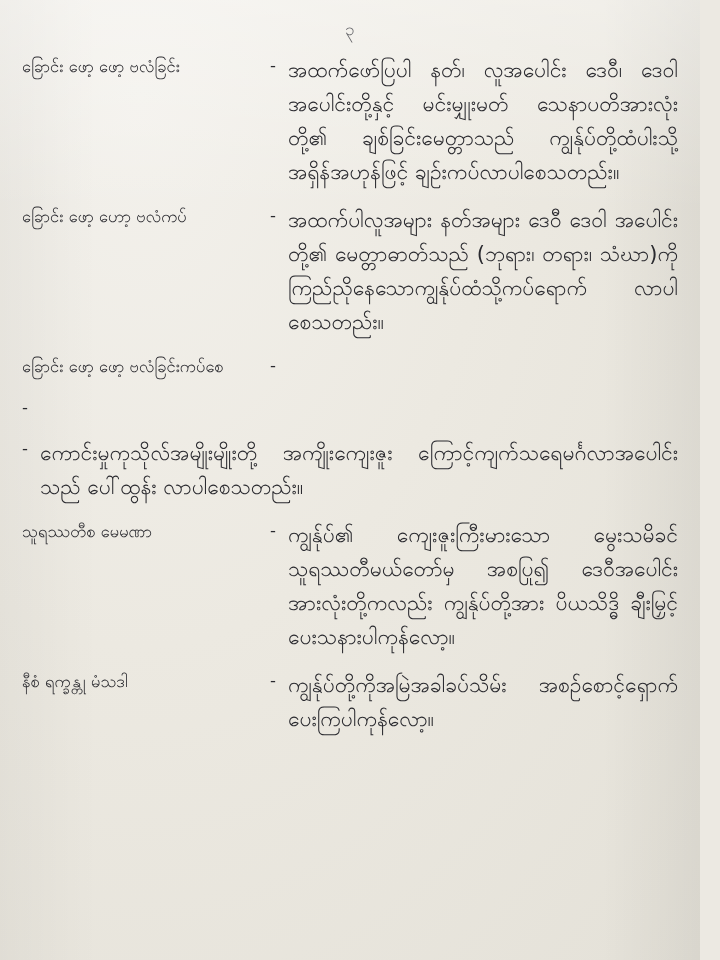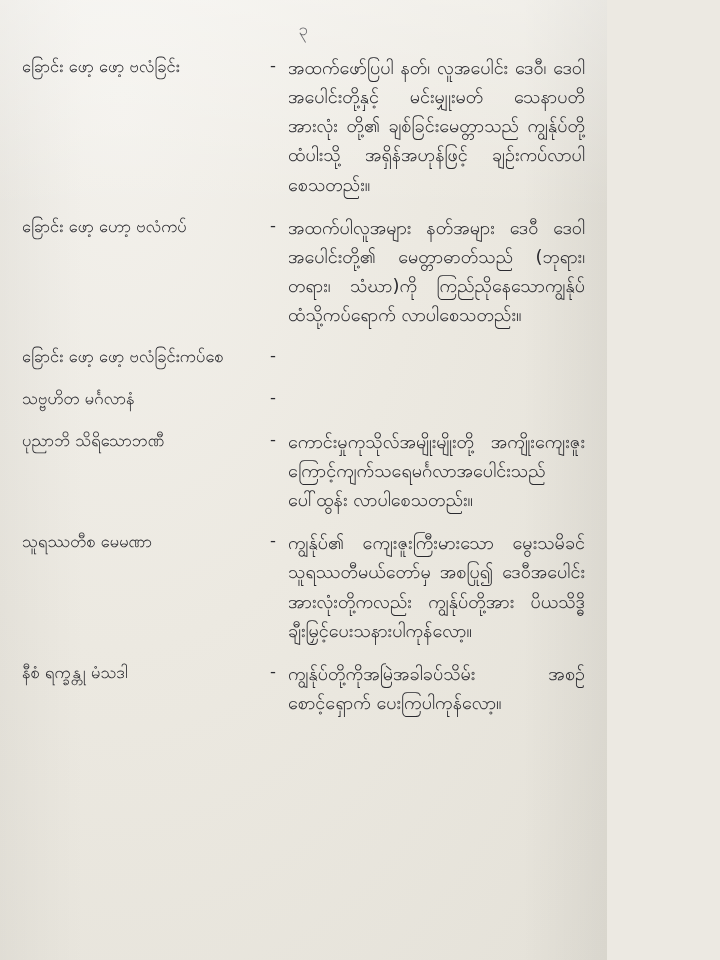--- a/index.html
+++ b/index.html
@@ -8,21 +8,21 @@
   }
   body {
     width: 720px;
     height: 960px;
     background: #ece9e2;
     font-family: "DejaVu Sans", sans-serif;
     overflow: hidden;
   }
   .page {
     position: relative;
-    width: 607px;
+    width: 700px;
     height: 960px;
     background:
       radial-gradient(ellipse at 20% 10%, #f3f1ec 0%, #ece9e1 45%, #e4e1d8 100%);
     box-sizing: border-box;
     padding: 18px 22px 10px 22px;
   }
   
   .page:before {
     content: "";
     position: absolute;
@@ -60,21 +60,21 @@
   .dash {
     width: 18px;
     flex: 0 0 18px;
     font-size: 16.5px;
     line-height: 1.62;
     color: #2a2a2f;
     text-align: left;
   }
   .gloss {
     flex: 1 1 auto;
-    font-size: 18px;
+    font-size: 21px;
     line-height: 1.62;
     color: #2a2a2f;
     text-align: justify;
     text-justify: inter-word;
     word-break: break-word;
   }
 </style>
 </head>
 <body>
 
@@ -95,26 +95,24 @@
       <div class="dash">-</div>
       <div class="gloss">အထက်ပါလူအများ နတ်အများ ဒေဝီ ဒေဝါ အပေါင်းတို့၏ မေတ္တာဓာတ်သည် (ဘုရား၊ တရား၊ သံဃာ)ကို ကြည်ညိုနေသောကျွန်ုပ်ထံသို့ကပ်ရောက် လာပါစေသတည်း။</div>
     </div>
 
     <div class="entry">
       <div class="term">ခြောင်း ဖော့ ဖော့ ဗလံခြင်းကပ်စေ</div>
       <div class="dash">-</div>
     </div>
 
     <div class="entry">
-      <div class="term">သဗ္ဗဟိတ မင်္ဂလာနံ</div>
       <div class="dash">-</div>
     </div>
 
     <div class="entry">
-      <div class="term">ပုညာဘိ သိရိသောဘဏီ</div>
       <div class="dash">-</div>
       <div class="gloss">ကောင်းမှုကုသိုလ်အမျိုးမျိုးတို့ အကျိုးကျေးဇူး ကြောင့်ကျက်သရေမင်္ဂလာအပေါင်းသည် ပေါ်ထွန်း လာပါစေသတည်း။</div>
     </div>
 
     <div class="entry">
       <div class="term">သူရဿတီစ မေမဏာ</div>
       <div class="dash">-</div>
       <div class="gloss">ကျွန်ုပ်၏ ကျေးဇူးကြီးမားသော မွေးသမိခင် သူရဿတီမယ်တော်မှ အစပြု၍ ဒေဝီအပေါင်း အားလုံးတို့ကလည်း ကျွန်ုပ်တို့အား ပိယသိဒ္ဓိ ချီးမြှင့်ပေးသနားပါကုန်လော့။</div>
     </div>
 

